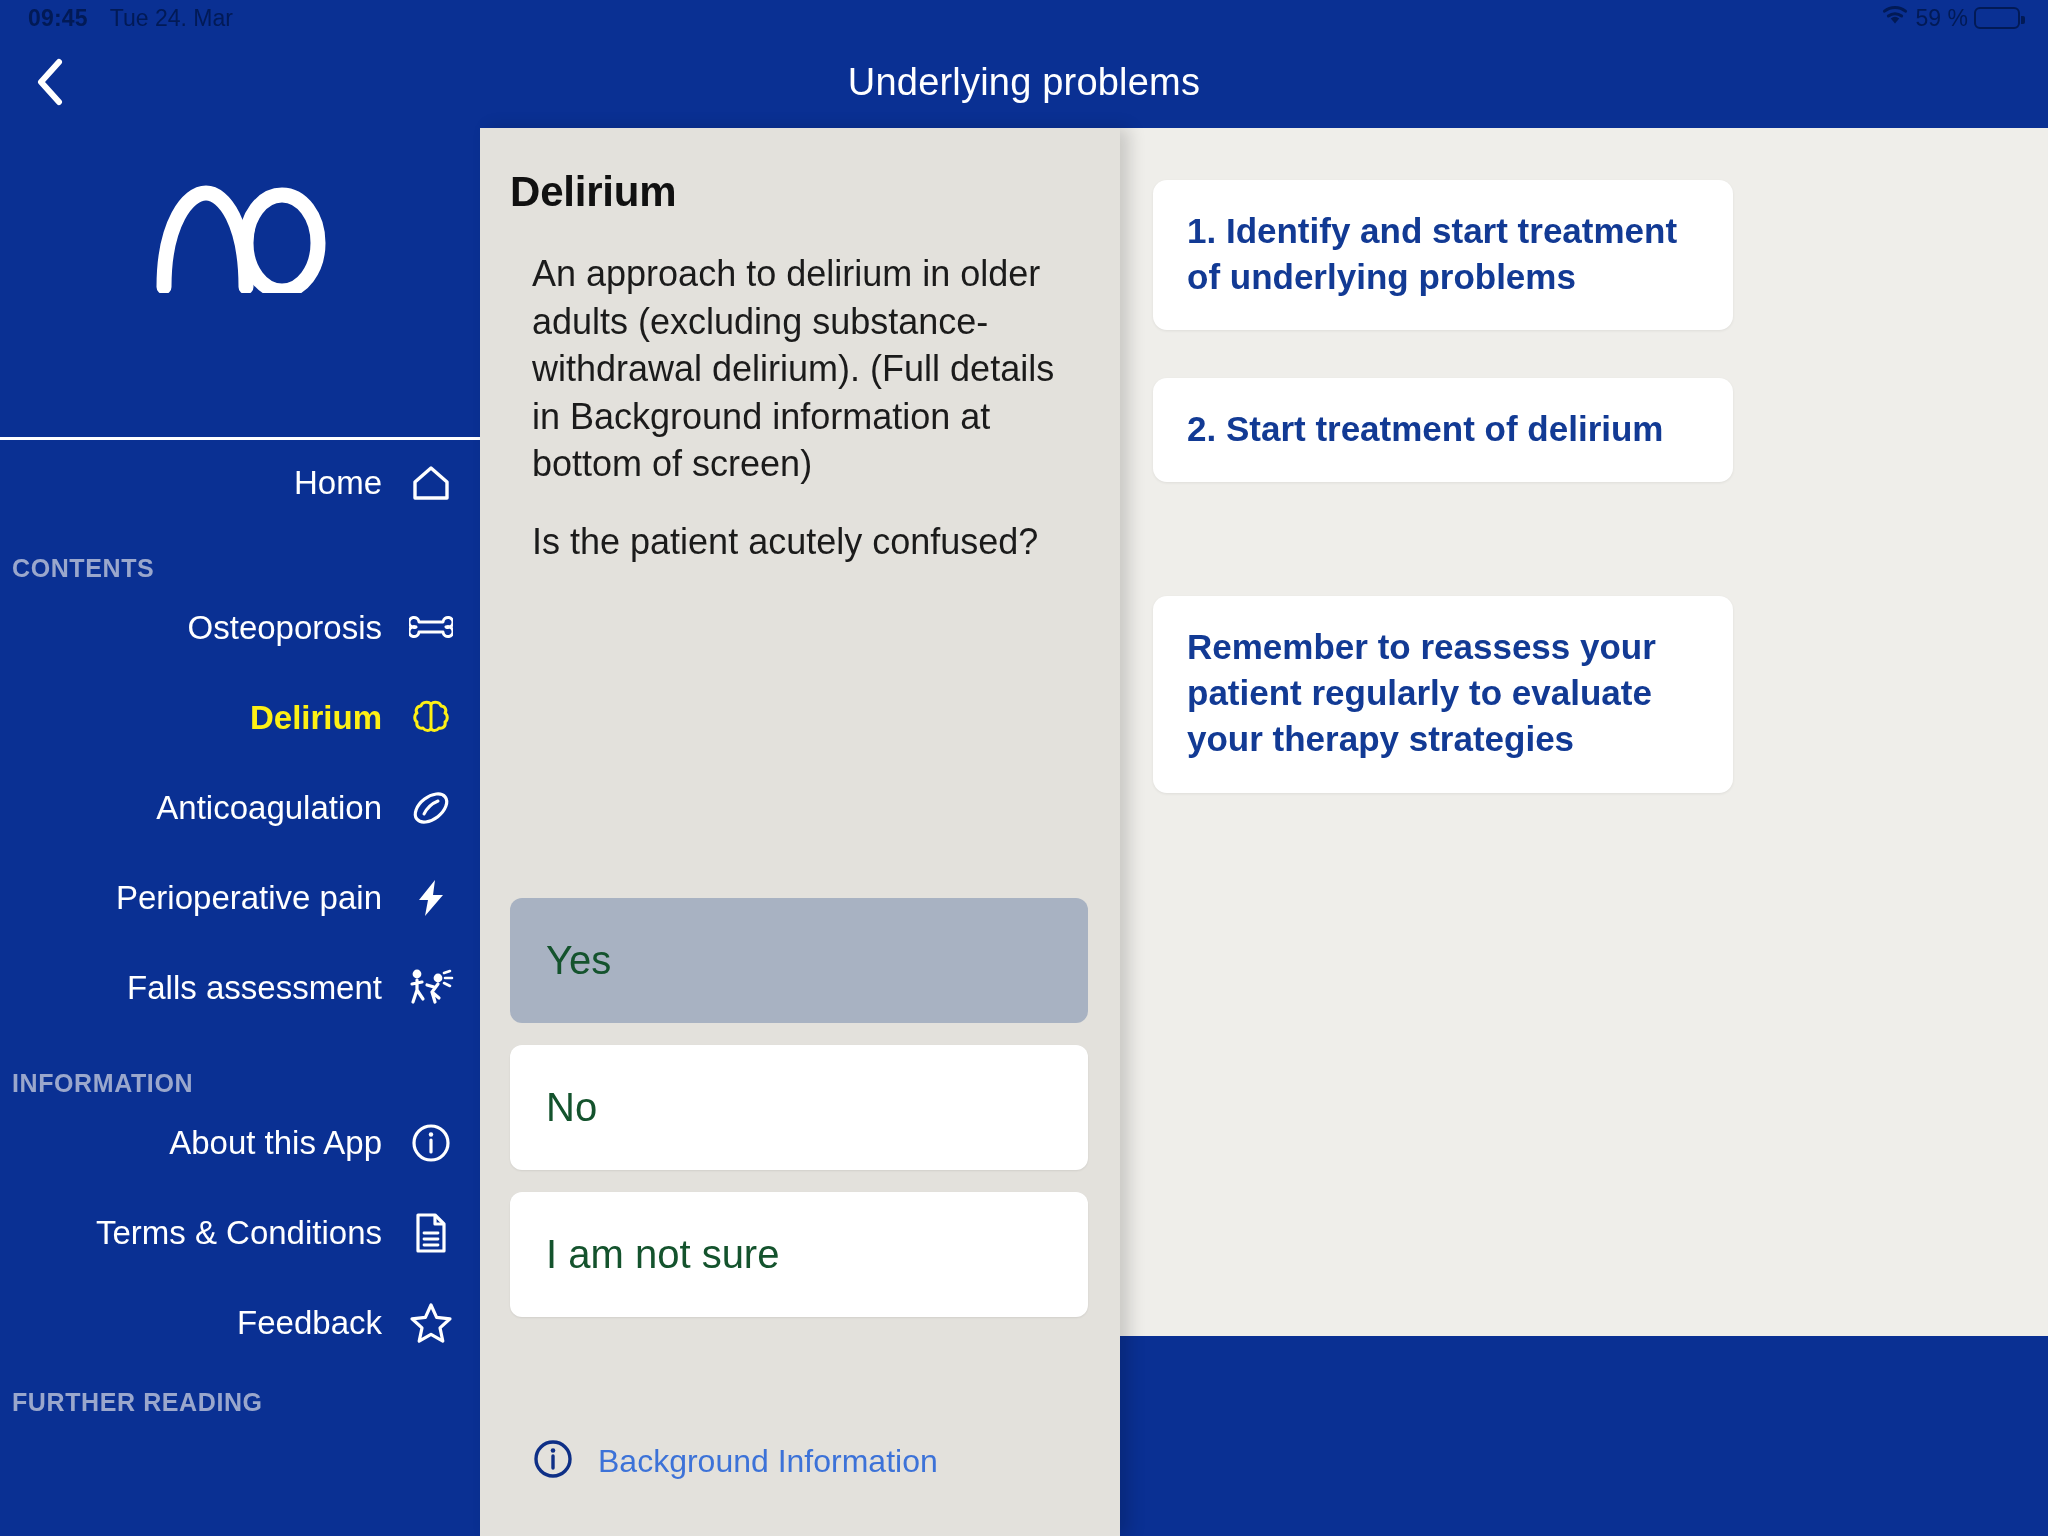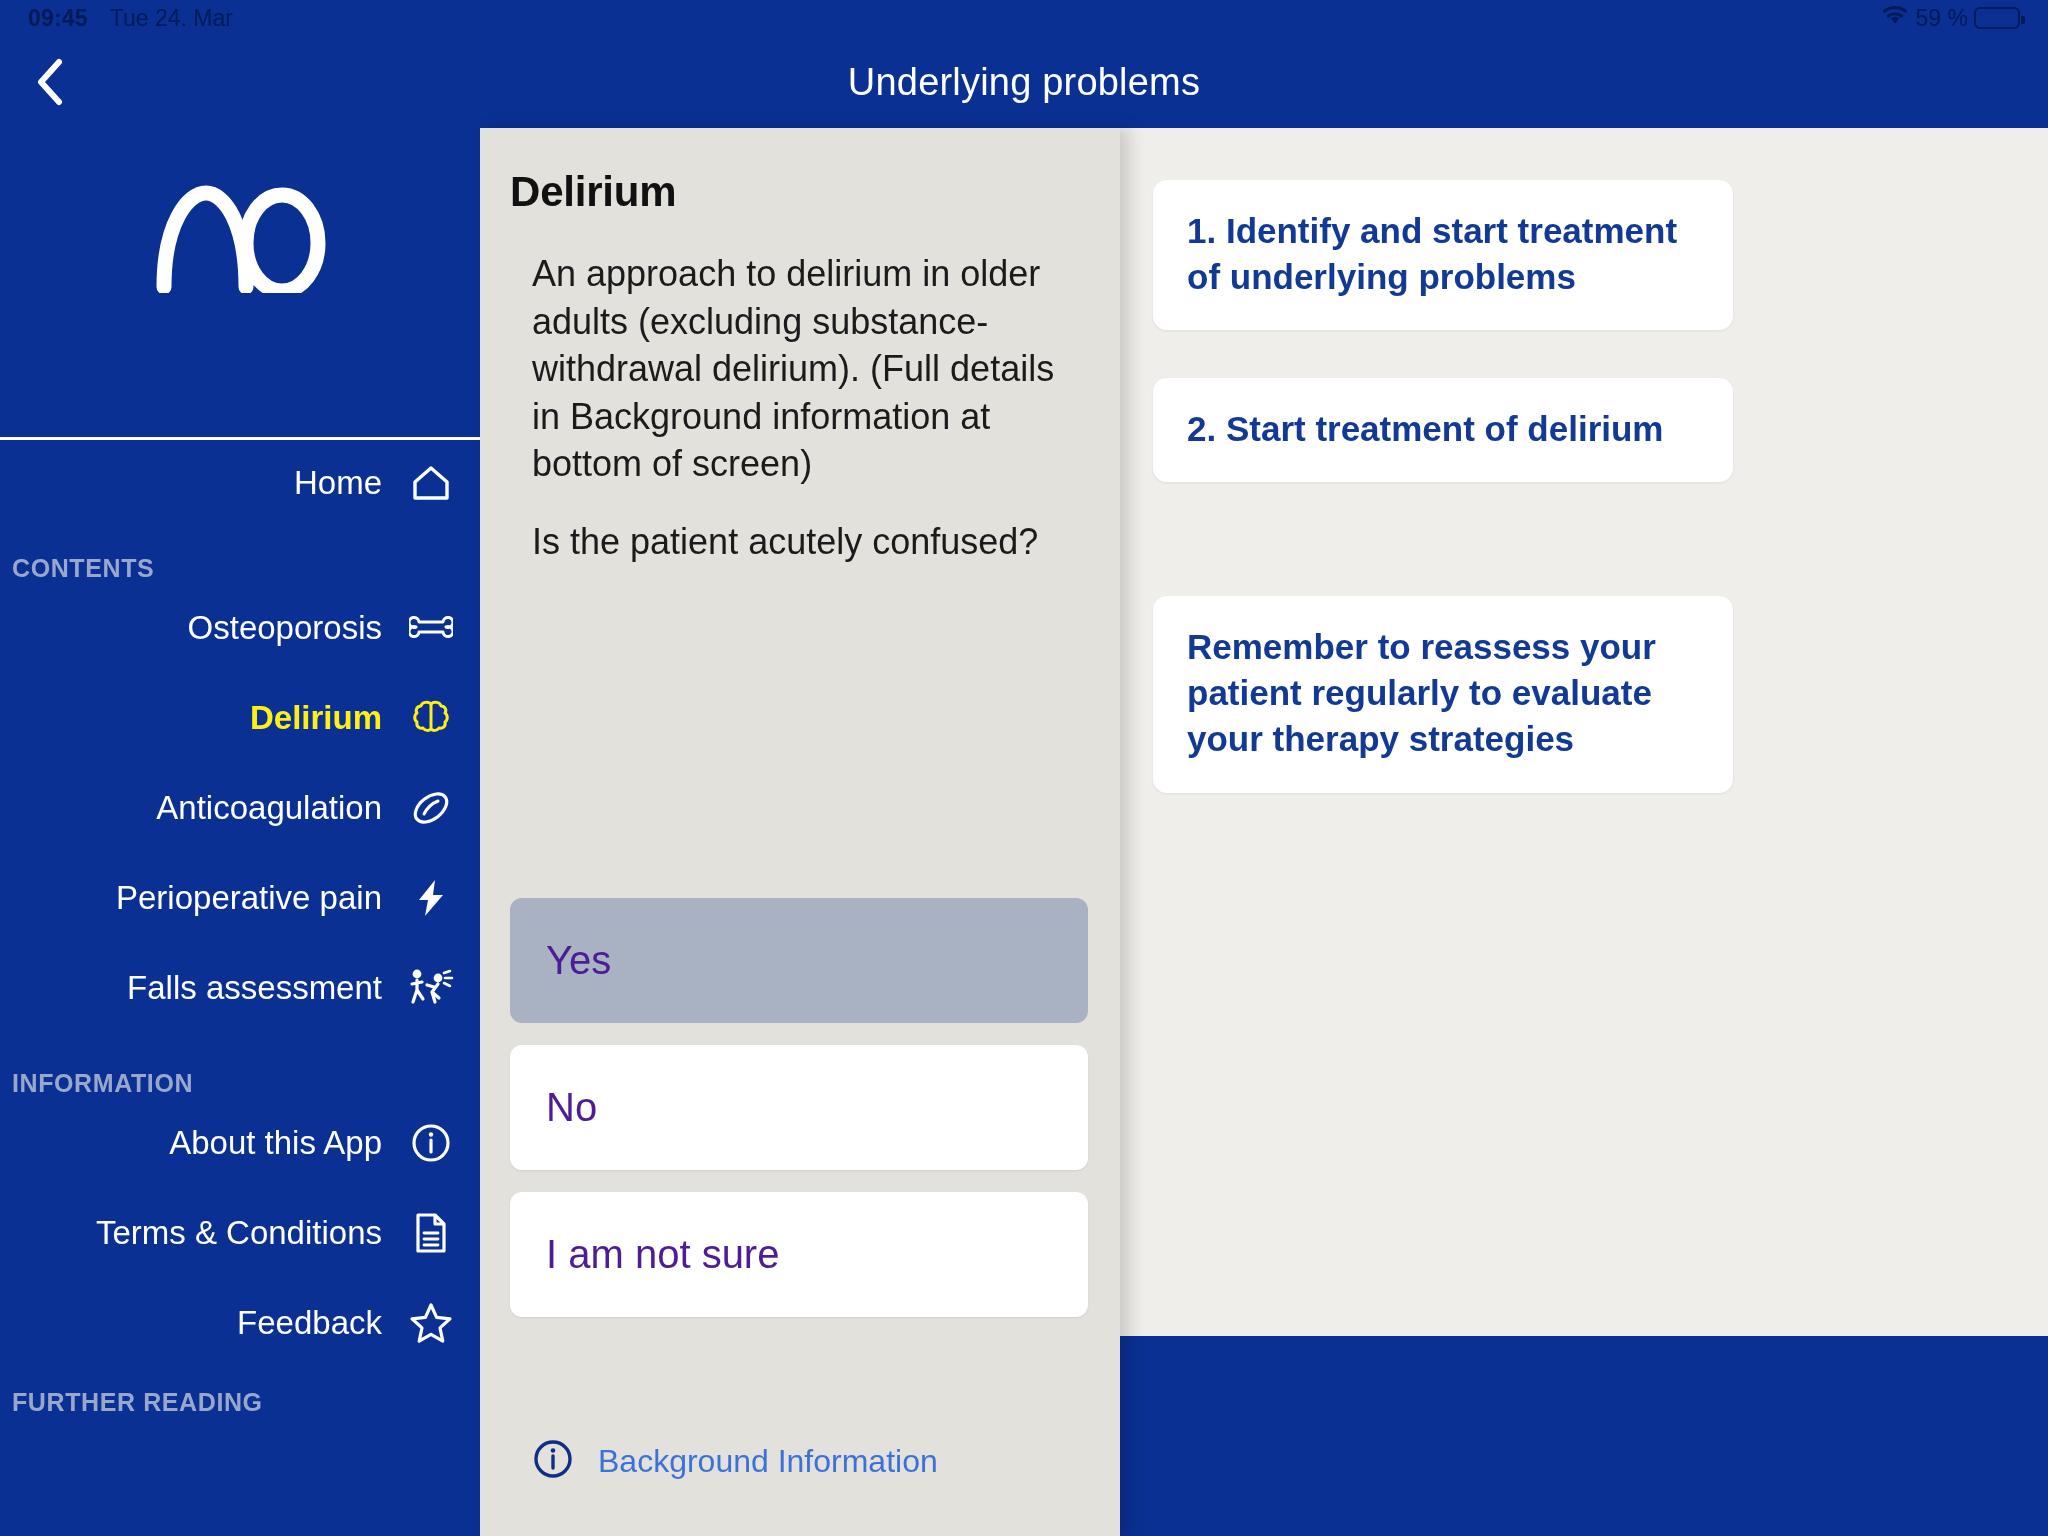--- a/index.html
+++ b/index.html
@@ -89,21 +89,21 @@
   }
   .mid-p + .mid-p { margin-top:30px; }
 
   .options { position:absolute; left:30px; top:770px; width:578px; }
   .opt {
     height:125px; border-radius:12px; background:#ffffff;
     display:flex; align-items:center; padding-left:36px; margin-bottom:22px;
     box-shadow:0 1px 2px rgba(0,0,0,.08);
   }
   .opt.selected { background:#a8b2c2; box-shadow:none; }
-  .opt-label { color:#4c1d95; font-size:40px; font-weight:400; }
+  .opt-label { color:#14532d; font-size:40px; font-weight:400; }
 
   .bginfo {
     position:absolute; left:52px; bottom:52px;
     display:flex; align-items:center; gap:24px;
   }
   .bginfo-label { color:#3c72d8; font-size:32px; font-weight:400; }
 
   
   .right {
     position:absolute; left:1120px; top:128px; width:928px; height:1208px;

